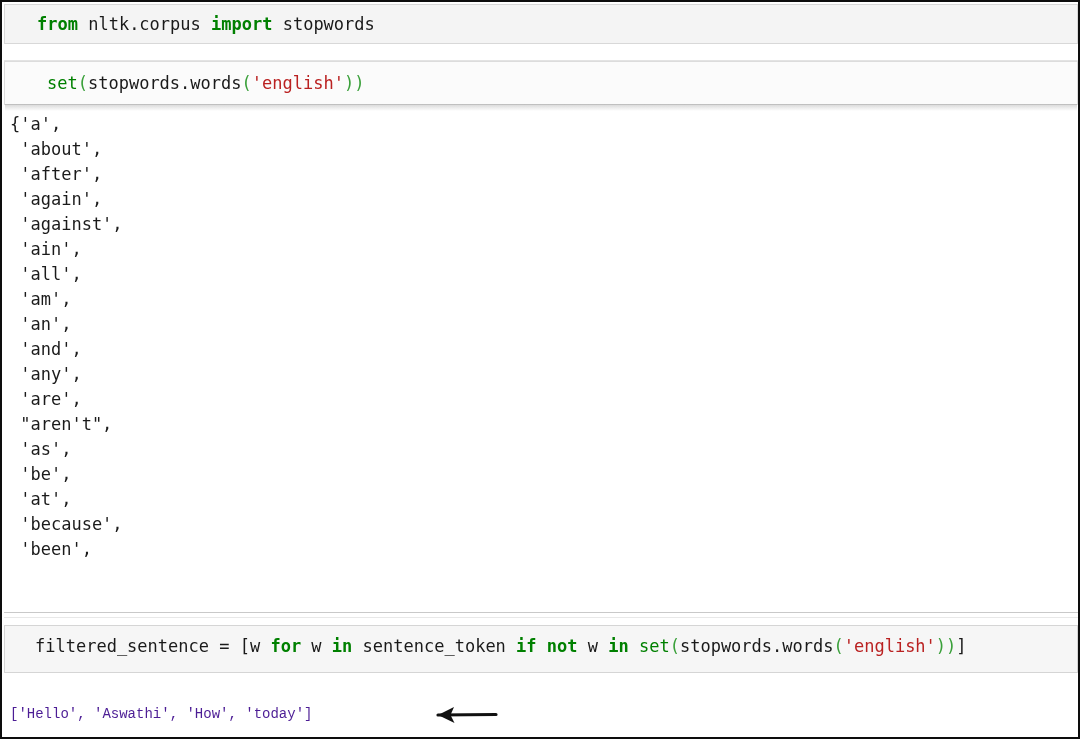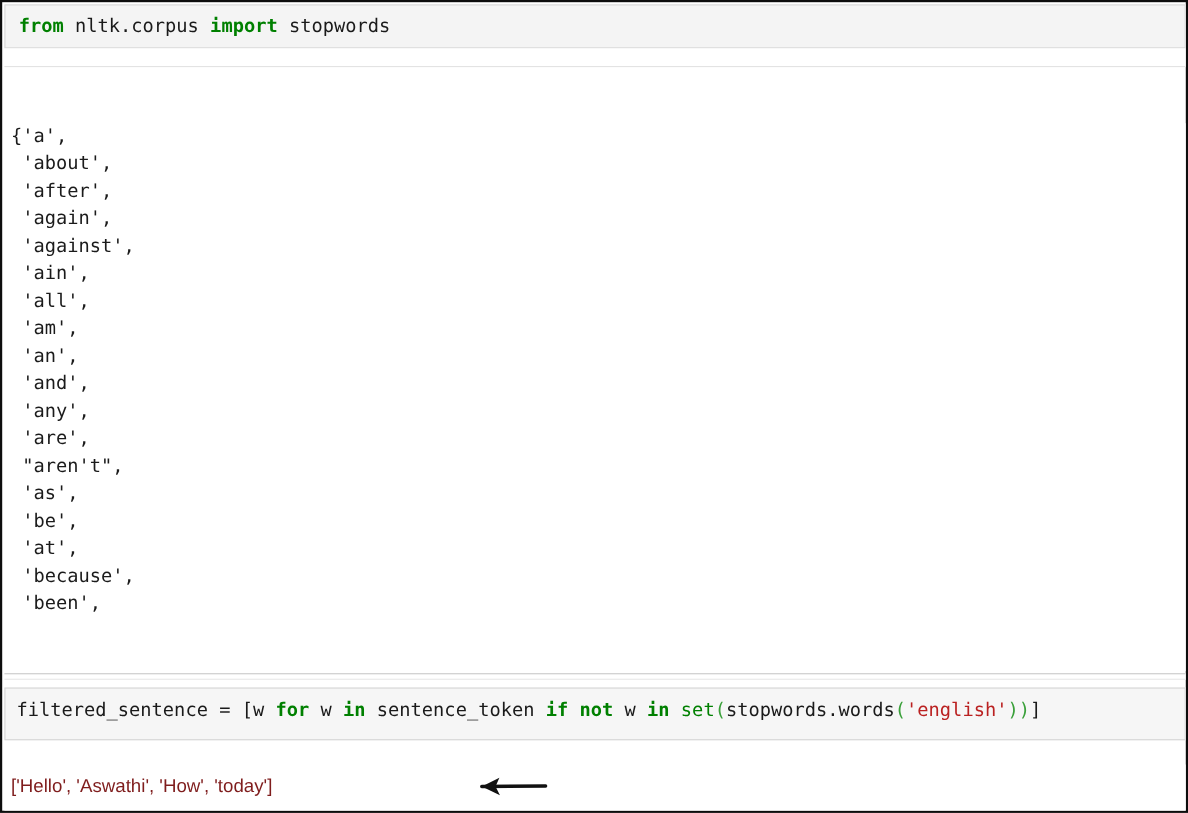--- a/index.html
+++ b/index.html
@@ -22,20 +22,21 @@
     overflow: hidden;
   }
 
   
   .cell {
     position: absolute;
     box-sizing: border-box;
     background: #f7f7f7;
     border: 1px solid #cfcfcf;
     border-left: 2px solid #cfcfcf;
+    padding-left: 20px;
   }
   .cell-inner {
     font-family: "DejaVu Sans Mono", "Liberation Mono", monospace;
     font-size: 17px;
     line-height: 25px;
     color: #1a1a1a;
     white-space: pre;
   }
 
   
@@ -131,24 +132,24 @@
   
   #output-filtered {
     position: absolute;
     left: 2px;
     top: 693px;
     width: 1074px;
     height: 42px;
     background: #ffffff;
   }
   #output-filtered .out-line {
-    font-family: Liberation Sans, sans-serif;
-    font-size: 17px;
+    font-family: Liberation Mono, monospace;
+    font-size: 14px;
     line-height: 25px;
-    color: #7f1d1d;
+    color: #4c1d95;
     white-space: pre;
     padding: 7px 0 0 6px;
     display: inline-block;
   }
 
   
   #arrow-annotation {
     position: absolute;
     left: 434px;
     top: 702px;
@@ -167,20 +168,23 @@
 <body>
 
 <div id="screen">
 
   <div class="cell" id="cell-import">
     <div class="cell-inner"><span class="kw">from</span><span class="pn"> nltk.corpus </span><span class="kw">import</span><span class="pn"> stopwords</span></div>
   </div>
 
   <div id="gap-1"></div>
 
+  <div class="cell" id="cell-set">
+    <div class="cell-inner"><span class="bi">set</span><span class="paren">(</span><span class="pn">stopwords.words</span><span class="paren">(</span><span class="str">'english'</span><span class="paren">)</span><span class="paren">)</span></div>
+  </div>
 
   <div id="output-stopwords">
     <div class="out-line">{'a',</div>
     <div class="out-line"> 'about',</div>
     <div class="out-line"> 'after',</div>
     <div class="out-line"> 'again',</div>
     <div class="out-line"> 'against',</div>
     <div class="out-line"> 'ain',</div>
     <div class="out-line"> 'all',</div>
     <div class="out-line"> 'am',</div>

